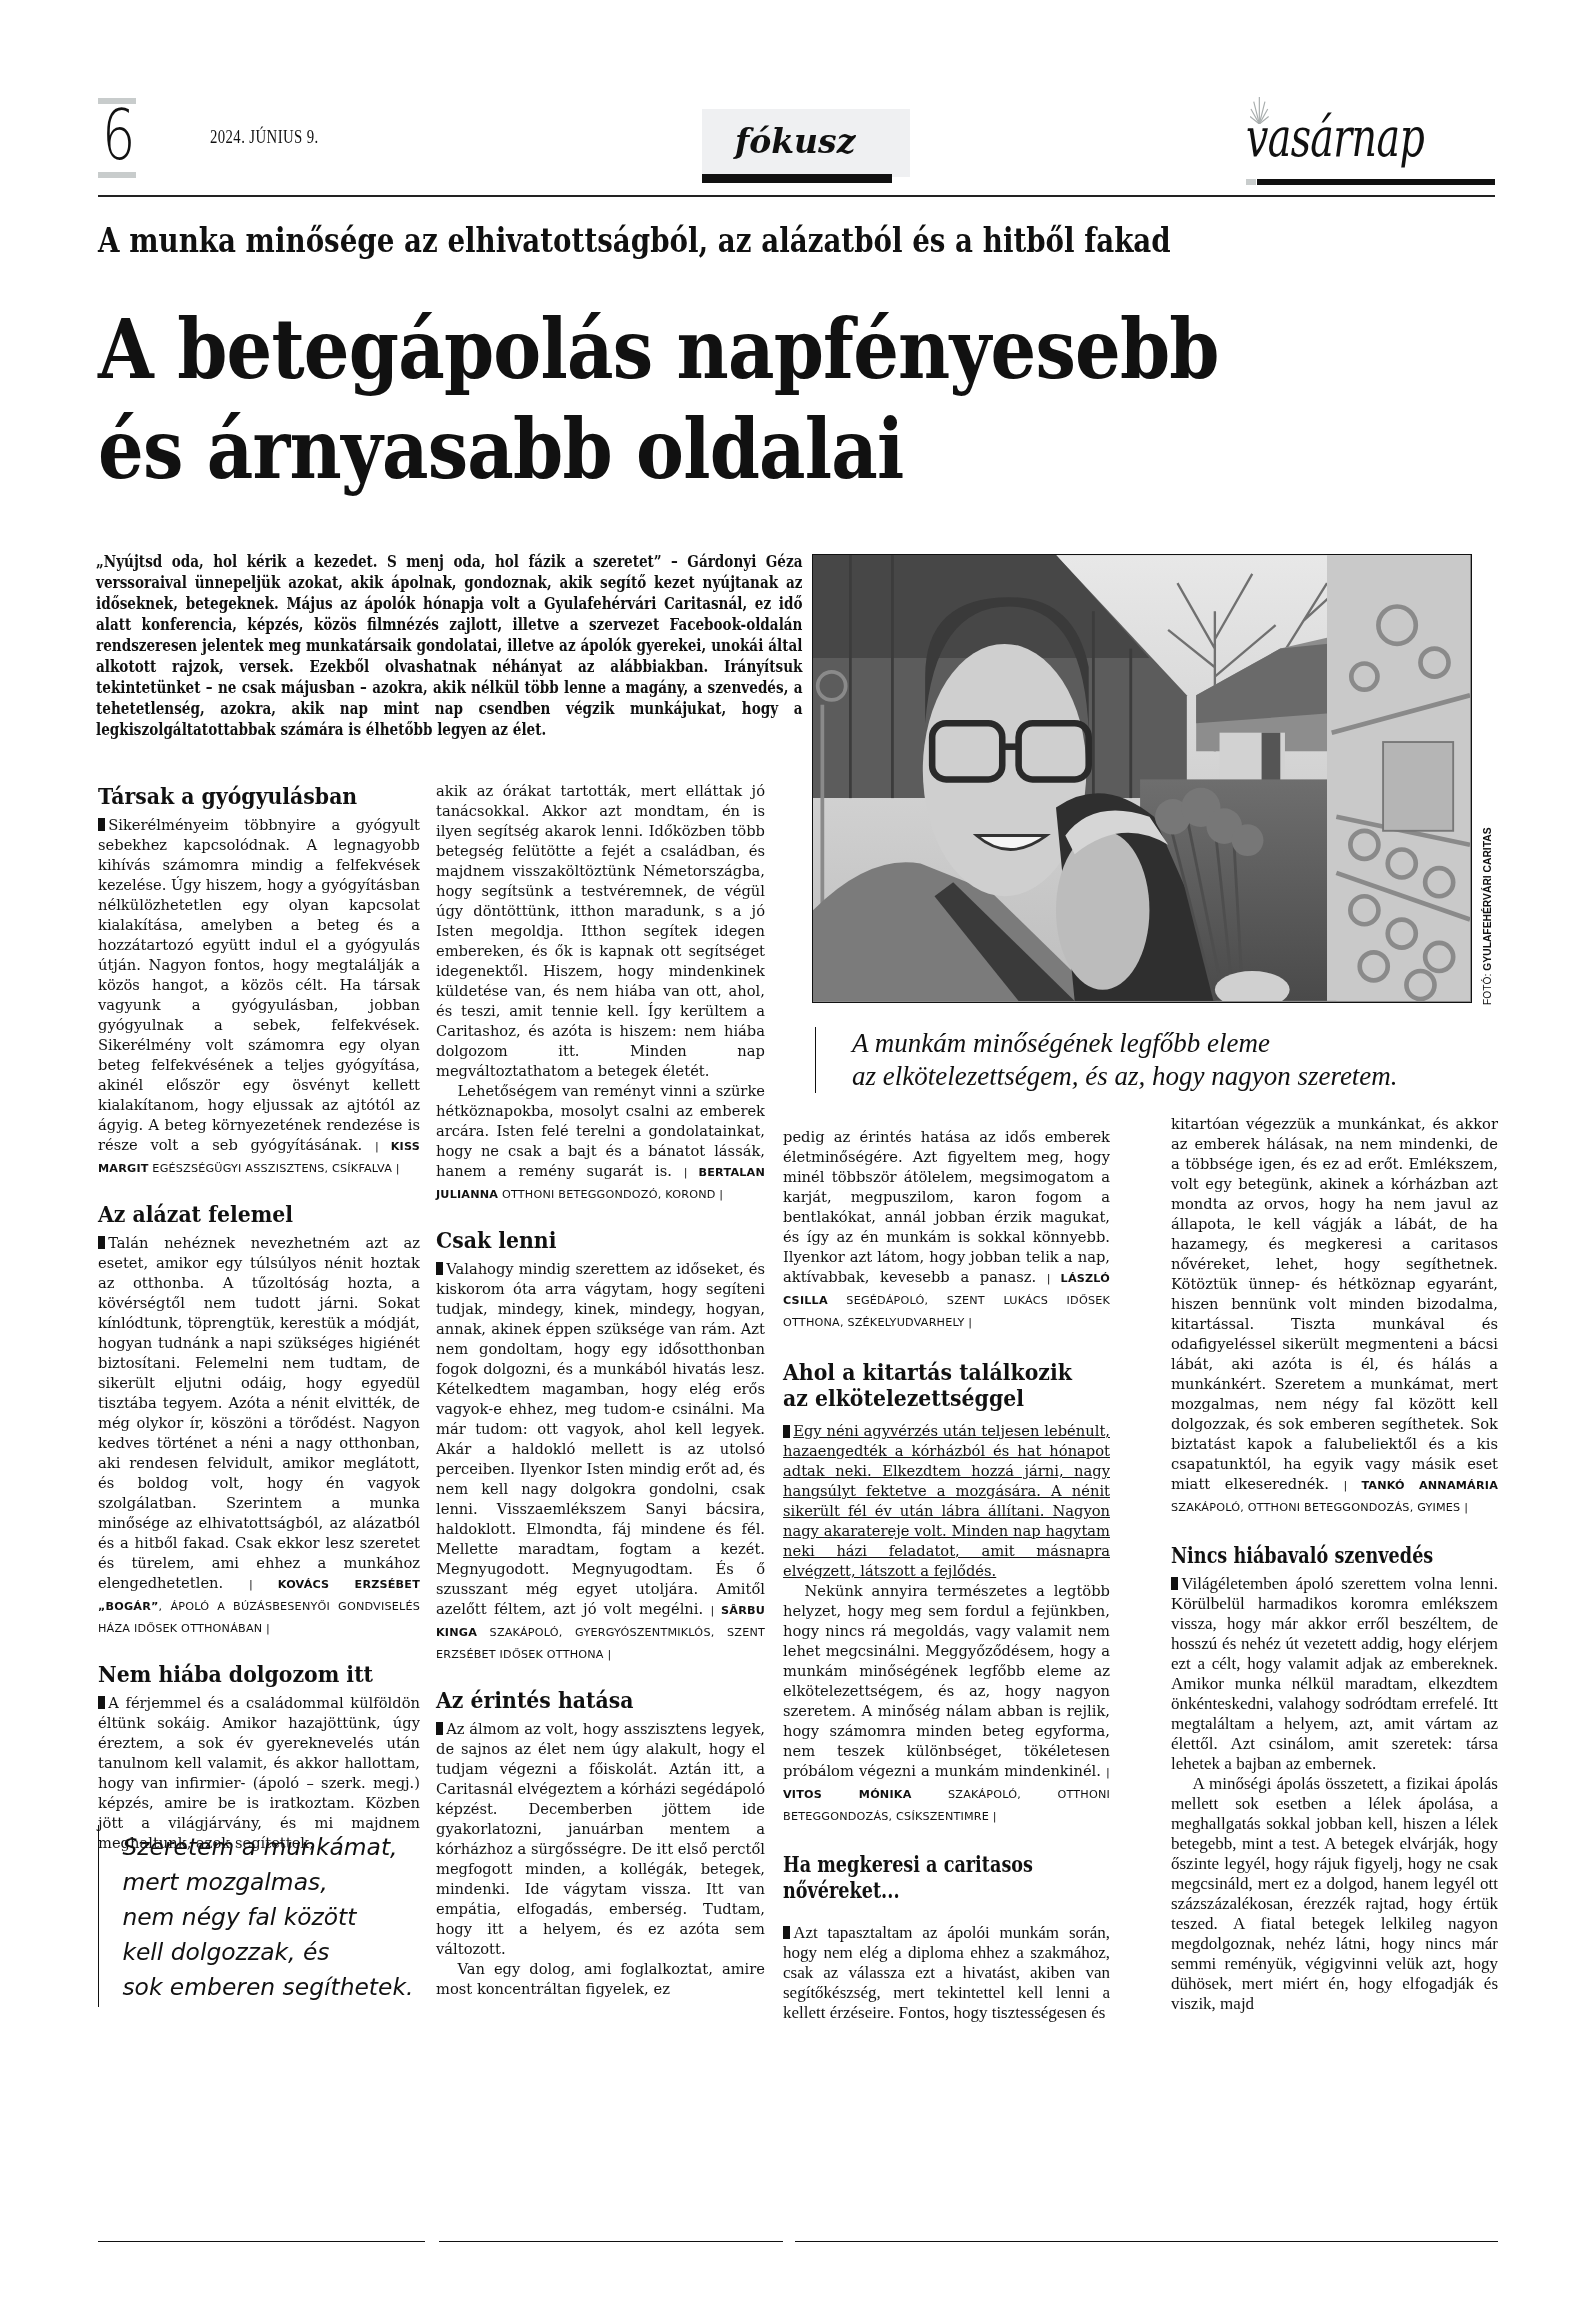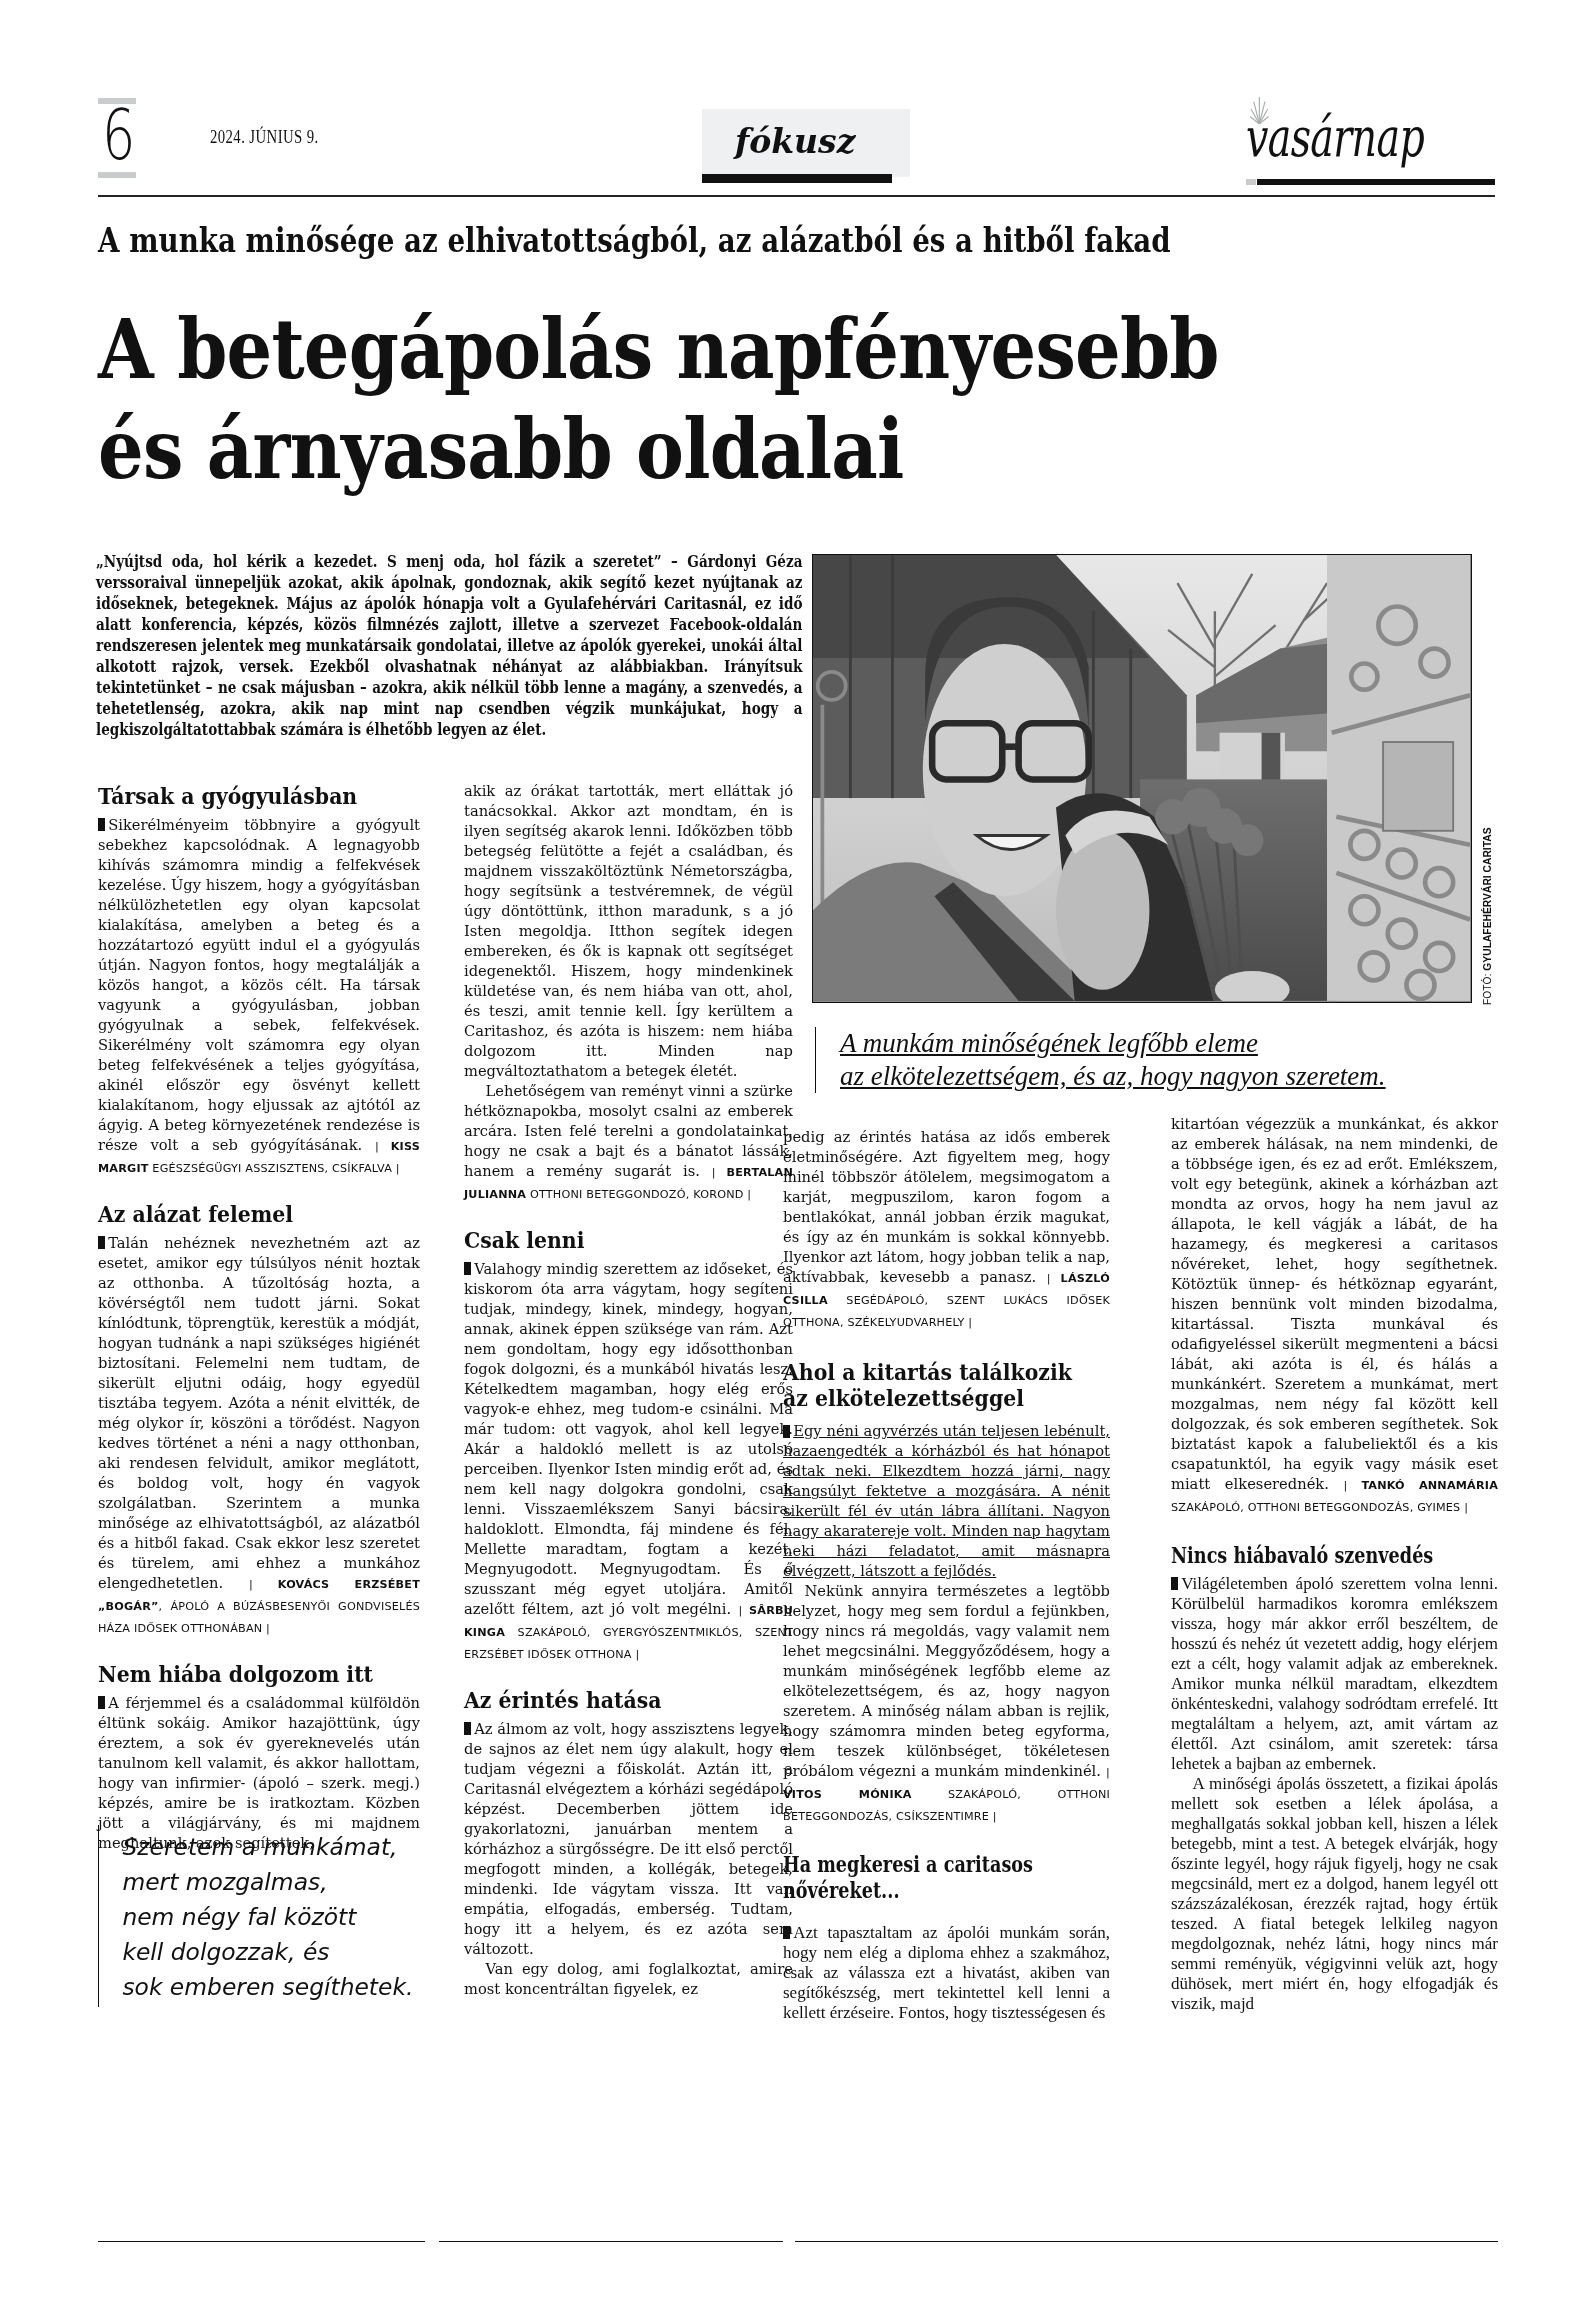--- a/index.html
+++ b/index.html
@@ -26,21 +26,21 @@
   
   .intro { position: absolute; left: 96px; top: 551px; width: 706px; font-family: "DejaVu Serif", serif; font-weight: bold; font-size: 16px; line-height: 21px; text-align: justify; }
   .intro span { display: inline-block; width: 118%; transform: scaleX(0.848); transform-origin: left; }
 
   
   .photo { position: absolute; left: 812px; top: 554px; width: 660px; height: 449px; border: 1.4px solid #111; overflow: hidden; background: #8a8a8a; }
   .photo-credit { position: absolute; left: 1482px; top: 1005px; transform: rotate(-90deg); transform-origin: left top; font-family: "Liberation Sans", sans-serif; font-size: 10.3px; white-space: nowrap; color: #111; }
   .photo-credit b { font-weight: bold; }
 
   
-  .pullq-top { position: absolute; left: 815px; top: 1027px; width: 664px; border-left: 1.4px solid #111; padding-left: 24px; font-family: "Liberation Serif", serif; font-style: italic; font-size: 27px; line-height: 33px; text-decoration: underline; }
+  .pullq-top { position: absolute; left: 815px; top: 1027px; width: 664px; border-left: 1.4px solid #111; padding-left: 36px; font-family: "Liberation Serif", serif; font-style: italic; font-size: 27px; line-height: 33px; }
   .pullq-bottom { position: absolute; left: 98px; top: 1825px; width: 322px; border-left: 1.4px solid #111; padding-left: 23.4px; padding-top: 4.7px; padding-bottom: 2.3px; font-family: "DejaVu Sans", sans-serif; font-style: italic; font-size: 23.4px; line-height: 35px; color: #111; }
 
   
   .col { position: absolute; font-family: "DejaVu Serif", serif; font-size: 14.7px; line-height: 20px; text-align: justify; hyphens: manual; }
   .col h3 { font-family: "DejaVu Serif", serif; font-weight: bold; font-size: 21.5px; line-height: 26px; margin-bottom: 4.7px; text-align: left; transform: scaleX(0.95); transform-origin: left; white-space: nowrap; }
   .col h3.narrow { transform: scaleX(0.82); }
   .col p { text-indent: 0; }
   .col p + p { text-indent: 21.5px; }
   .col .sq { display: inline-block; width: 6.5px; height: 13px; background: #111; margin-right: 3.7px; vertical-align: -1.4px; }
   .col .sig { font-family: "DejaVu Sans", sans-serif; font-size: 11.2px; letter-spacing: 0.2px; line-height: 20px; }
@@ -205,21 +205,21 @@
 
 <div class="pullq-bottom">
   <div>Szeretem a munkámat,</div>
   <div>mert mozgalmas,</div>
   <div>nem négy fal között</div>
   <div>kell dolgozzak, és</div>
   <div>sok emberen segíthetek.</div>
 </div>
 <div class="bottom-rule" style="left:98px; width:327px;"></div>
 
-<div class="col" style="left:464px; top:781px; width:329px;">
+<div class="col" style="left:436px; top:781px; width:329px;">
   <div class="block">
     <p>akik az órákat tartották, mert elláttak jó tanácsokkal. Akkor azt mondtam, én is ilyen segítség akarok lenni. Időközben több betegség felütötte a fejét a családban, és majdnem visszaköltöztünk Németországba, hogy segítsünk a testvéremnek, de végül úgy döntöttünk, itthon maradunk, s a jó Isten megoldja. Itthon segítek idegen embereken, és ők is kapnak ott segítséget idegenektől. Hiszem, hogy mindenkinek küldetése van, és nem hiába van ott, ahol, és teszi, amit tennie kell. Így kerültem a Caritashoz, és azóta is hiszem: nem hiába dolgozom itt. Minden nap megváltoztathatom a betegek életét.</p>
     <p><span>Lehetőségem van reményt vinni a szürke hétköznapokba, mosolyt csalni az emberek arcára. Isten felé terelni a gondolatainkat, hogy ne csak a bajt és a bánatot lássák, hanem a remény sugarát is.</span> <span class="sig"><span>|</span> <b>BERTALAN JULIANNA</b> <span>OTTHONI BETEGGONDOZÓ, KOROND</span> <span>|</span></span></p>
   </div>
   <div class="block" style="margin-top:-3.7px;">
     <h3>Csak lenni</h3>
     <p><span class="sq"></span><span>Valahogy mindig szerettem az időseket, és kiskorom óta arra vágytam, hogy segíteni tudjak, mindegy, kinek, mindegy, hogyan, annak, akinek éppen szüksége van rám. Azt nem gondoltam, hogy egy idősotthonban fogok dolgozni, és a munkából hivatás lesz. Kételkedtem magamban, hogy elég erős vagyok-e ehhez, meg tudom-e csinálni. Ma már tudom: ott vagyok, ahol kell legyek. Akár a haldokló mellett is az utolsó perceiben. Ilyenkor Isten mindig erőt ad, és nem kell nagy dolgokra gondolni, csak lenni. Visszaemlékszem Sanyi bácsira, haldoklott. Elmondta, fáj mindene és fél. Mellette maradtam, fogtam a kezét. Megnyugodott. Megnyugodtam. És ő szusszant még egyet utoljára. Amitől azelőtt féltem, azt jó volt megélni.</span> <span class="sig"><span>|</span> <b>SÂRBU KINGA</b> <span>SZAKÁPOLÓ, GYERGYÓSZENTMIKLÓS, SZENT ERZSÉBET IDŐSEK OTTHONA</span> <span>|</span></span></p>
   </div>
   <div style="margin-top:-3.7px;">
     <h3>Az érintés hatása</h3>

